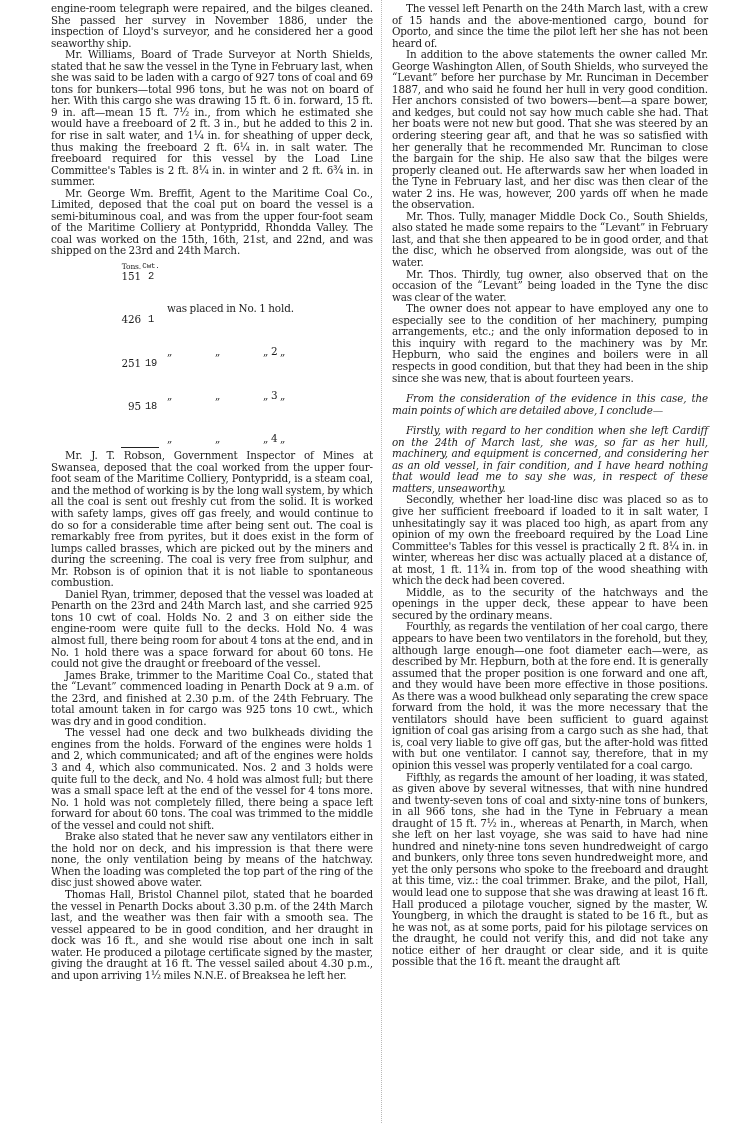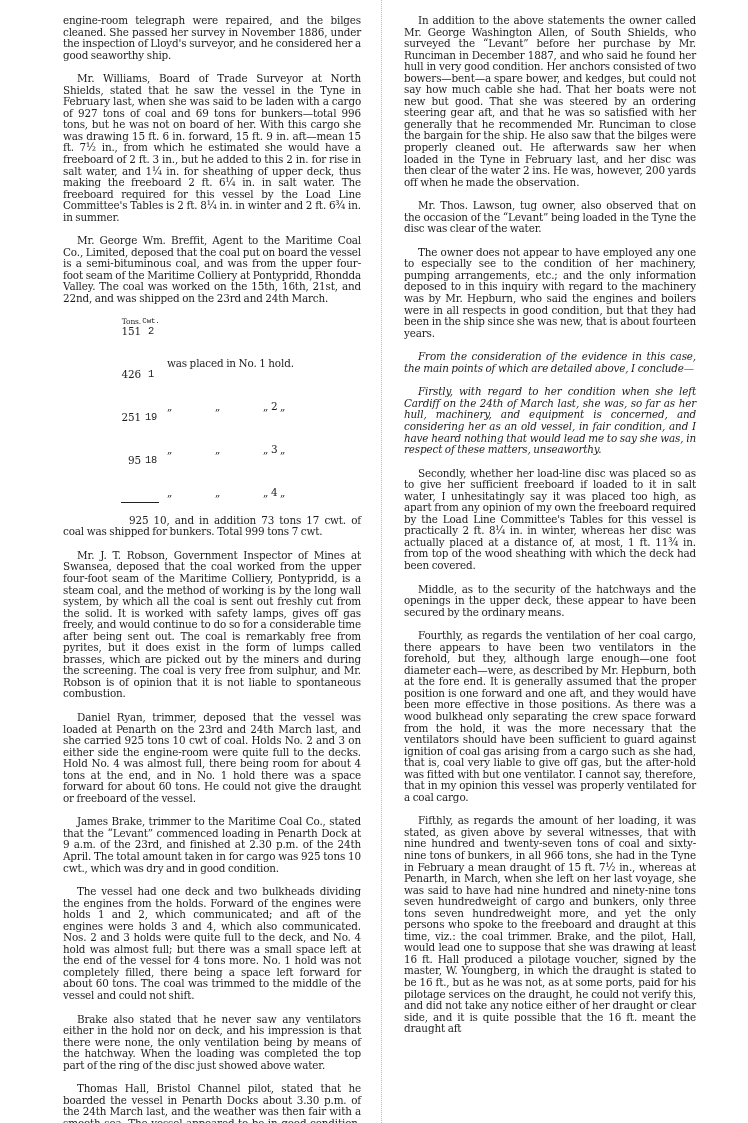--- a/index.html
+++ b/index.html
@@ -21,21 +21,21 @@
       font-size: 10.4px;
       line-height: 11.55px;
       text-align: justify;
       hyphens: none;
       letter-spacing: -0.15px;
       word-spacing: -0.5px;
     }
     .col-left { left: 51px; width: 322px; }
     .col-right { left: 392px; width: 316px; }
     p {
-      margin: 12px;
+      margin: 0;
       text-indent: 14px;
     }
     p.no-indent { text-indent: 0; }
     p.gap-before { margin-top: 9px; font-style: italic; }
     .tonnage {
       margin: 5px 0 2px 66px;
       width: 220px;
       font-size: 10.4px;
       line-height: 11.3px;
     }
@@ -108,35 +108,36 @@
         <span class="tons">95</span>
         <span class="cwt">18</span>
         <span class="desc">
           <span class="ditto">„</span><span class="ditto">„</span><span>„</span>
           <span>4</span>
           <span>„</span>
         </span>
       </div>
       <div class="rule"></div>
     </div>
-    <p class="total-line"><span class="lead"></span><span>925 10, and in addition 73 tons 17 cwt. of coal was shipped for bunkers. Total 999 tons 7 cwt.</span></p>
 
     <p>Mr. J. T. Robson, Government Inspector of Mines at Swansea, deposed that the coal worked from the upper four-foot seam of the Maritime Colliery, Pontypridd, is a steam coal, and the method of working is by the long wall system, by which all the coal is sent out freshly cut from the solid. It is worked with safety lamps, gives off gas freely, and would continue to do so for a considerable time after being sent out. The coal is remarkably free from pyrites, but it does exist in the form of lumps called brasses, which are picked out by the miners and during the screening. The coal is very free from sulphur, and Mr. Robson is of opinion that it is not liable to spontaneous combustion.</p>
     <p>Daniel Ryan, trimmer, deposed that the vessel was loaded at Penarth on the 23rd and 24th March last, and she carried 925 tons 10 cwt of coal. Holds No. 2 and 3 on either side the engine-room were quite full to the decks. Hold No. 4 was almost full, there being room for about 4 tons at the end, and in No. 1 hold there was a space forward for about 60 tons. He could not give the draught or freeboard of the vessel.</p>
-    <p>James Brake, trimmer to the Maritime Coal Co., stated that the “Levant” commenced loading in Penarth Dock at 9 a.m. of the 23rd, and finished at 2.30 p.m. of the 24th April. The total amount taken in for cargo was 925 tons 10 cwt., which was dry and in good condition.</p>
+    <p>James Brake, trimmer to the Maritime Coal Co., stated that the “Levant” commenced loading in Penarth Dock at 9 a.m. of the 23rd, and finished at 2.30 p.m. of the 24th February. The total amount taken in for cargo was 925 tons 10 cwt., which was dry and in good condition.</p>
     <p>The vessel had one deck and two bulkheads dividing the engines from the holds. Forward of the engines were holds 1 and 2, which communicated; and aft of the engines were holds 3 and 4, which also communicated. Nos. 2 and 3 holds were quite full to the deck, and No. 4 hold was almost full; but there was a small space left at the end of the vessel for 4 tons more. No. 1 hold was not completely filled, there being a space left forward for about 60 tons. The coal was trimmed to the middle of the vessel and could not shift.</p>
     <p>Brake also stated that he never saw any ventilators either in the hold nor on deck, and his impression is that there were none, the only ventilation being by means of the hatchway. When the loading was completed the top part of the ring of the disc just showed above water.</p>
     <p>Thomas Hall, Bristol Channel pilot, stated that he boarded the vessel in Penarth Docks about 3.30 p.m. of the 24th March last, and the weather was then fair with a smooth sea. The vessel appeared to be in good condition, and her draught in dock was 16 ft., and she would rise about one inch in salt water. He produced a pilotage certificate signed by the master, giving the draught at 16 ft. The vessel sailed about 4.30 p.m., and upon arriving 1½ miles N.N.E. of Breaksea he left her.</p>
   </div>
 
   <div class="column-divider"></div>
 
   <div class="col col-right">
+    <p>The vessel left Penarth on the 24th March last, with a crew of 15 hands and the above-mentioned cargo, bound for Oporto, and since the time the pilot left her she has not been heard of.</p>
     <p>In addition to the above statements the owner called Mr. George Washington Allen, of South Shields, who surveyed the “Levant” before her purchase by Mr. Runciman in December 1887, and who said he found her hull in very good condition. Her anchors consisted of two bowers—bent—a spare bower, and kedges, but could not say how much cable she had. That her boats were not new but good. That she was steered by an ordering steering gear aft, and that he was so satisfied with her generally that he recommended Mr. Runciman to close the bargain for the ship. He also saw that the bilges were properly cleaned out. He afterwards saw her when loaded in the Tyne in February last, and her disc was then clear of the water 2 ins. He was, however, 200 yards off when he made the observation.</p>
-    <p>Mr. Thos. Lawson, tug owner, also observed that on the occasion of the “Levant” being loaded in the Tyne the disc was clear of the water.</p>
+    <p>Mr. Thos. Tully, manager Middle Dock Co., South Shields, also stated he made some repairs to the “Levant” in February last, and that she then appeared to be in good order, and that the disc, which he observed from alongside, was out of the water.</p>
+    <p>Mr. Thos. Thirdly, tug owner, also observed that on the occasion of the “Levant” being loaded in the Tyne the disc was clear of the water.</p>
     <p>The owner does not appear to have employed any one to especially see to the condition of her machinery, pumping arrangements, etc.; and the only information deposed to in this inquiry with regard to the machinery was by Mr. Hepburn, who said the engines and boilers were in all respects in good condition, but that they had been in the ship since she was new, that is about fourteen years.</p>
     <p class="gap-before">From the consideration of the evidence in this case, the main points of which are detailed above, I conclude—</p>
     <p class="gap-before">Firstly, with regard to her condition when she left Cardiff on the 24th of March last, she was, so far as her hull, machinery, and equipment is concerned, and considering her as an old vessel, in fair condition, and I have heard nothing that would lead me to say she was, in respect of these matters, unseaworthy.</p>
     <p>Secondly, whether her load-line disc was placed so as to give her sufficient freeboard if loaded to it in salt water, I unhesitatingly say it was placed too high, as apart from any opinion of my own the freeboard required by the Load Line Committee's Tables for this vessel is practically 2 ft. 8¼ in. in winter, whereas her disc was actually placed at a distance of, at most, 1 ft. 11¾ in. from top of the wood sheathing with which the deck had been covered.</p>
     <p>Middle, as to the security of the hatchways and the openings in the upper deck, these appear to have been secured by the ordinary means.</p>
     <p>Fourthly, as regards the ventilation of her coal cargo, there appears to have been two ventilators in the forehold, but they, although large enough—one foot diameter each—were, as described by Mr. Hepburn, both at the fore end. It is generally assumed that the proper position is one forward and one aft, and they would have been more effective in those positions. As there was a wood bulkhead only separating the crew space forward from the hold, it was the more necessary that the ventilators should have been sufficient to guard against ignition of coal gas arising from a cargo such as she had, that is, coal very liable to give off gas, but the after-hold was fitted with but one ventilator. I cannot say, therefore, that in my opinion this vessel was properly ventilated for a coal cargo.</p>
     <p>Fifthly, as regards the amount of her loading, it was stated, as given above by several witnesses, that with nine hundred and twenty-seven tons of coal and sixty-nine tons of bunkers, in all 966 tons, she had in the Tyne in February a mean draught of 15 ft. 7½ in., whereas at Penarth, in March, when she left on her last voyage, she was said to have had nine hundred and ninety-nine tons seven hundredweight of cargo and bunkers, only three tons seven hundredweight more, and yet the only persons who spoke to the freeboard and draught at this time, viz.: the coal trimmer. Brake, and the pilot, Hall, would lead one to suppose that she was drawing at least 16 ft. Hall produced a pilotage voucher, signed by the master, W. Youngberg, in which the draught is stated to be 16 ft., but as he was not, as at some ports, paid for his pilotage services on the draught, he could not verify this, and did not take any notice either of her draught or clear side, and it is quite possible that the 16 ft. meant the draught aft</p>
   </div>
 
 </div>

